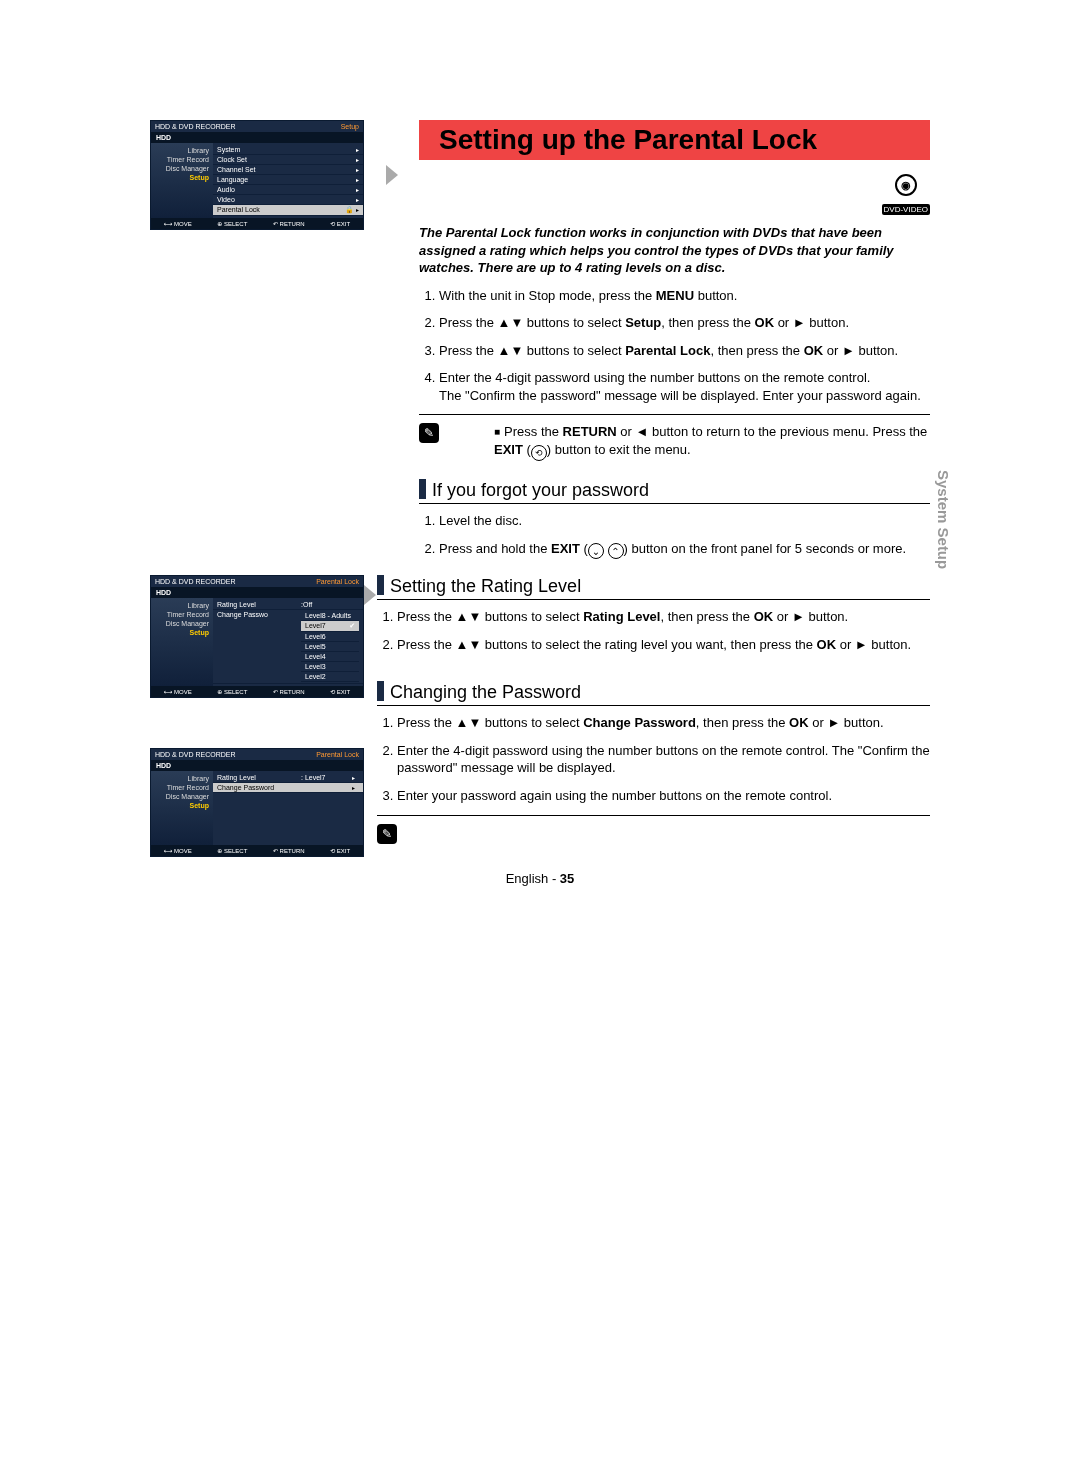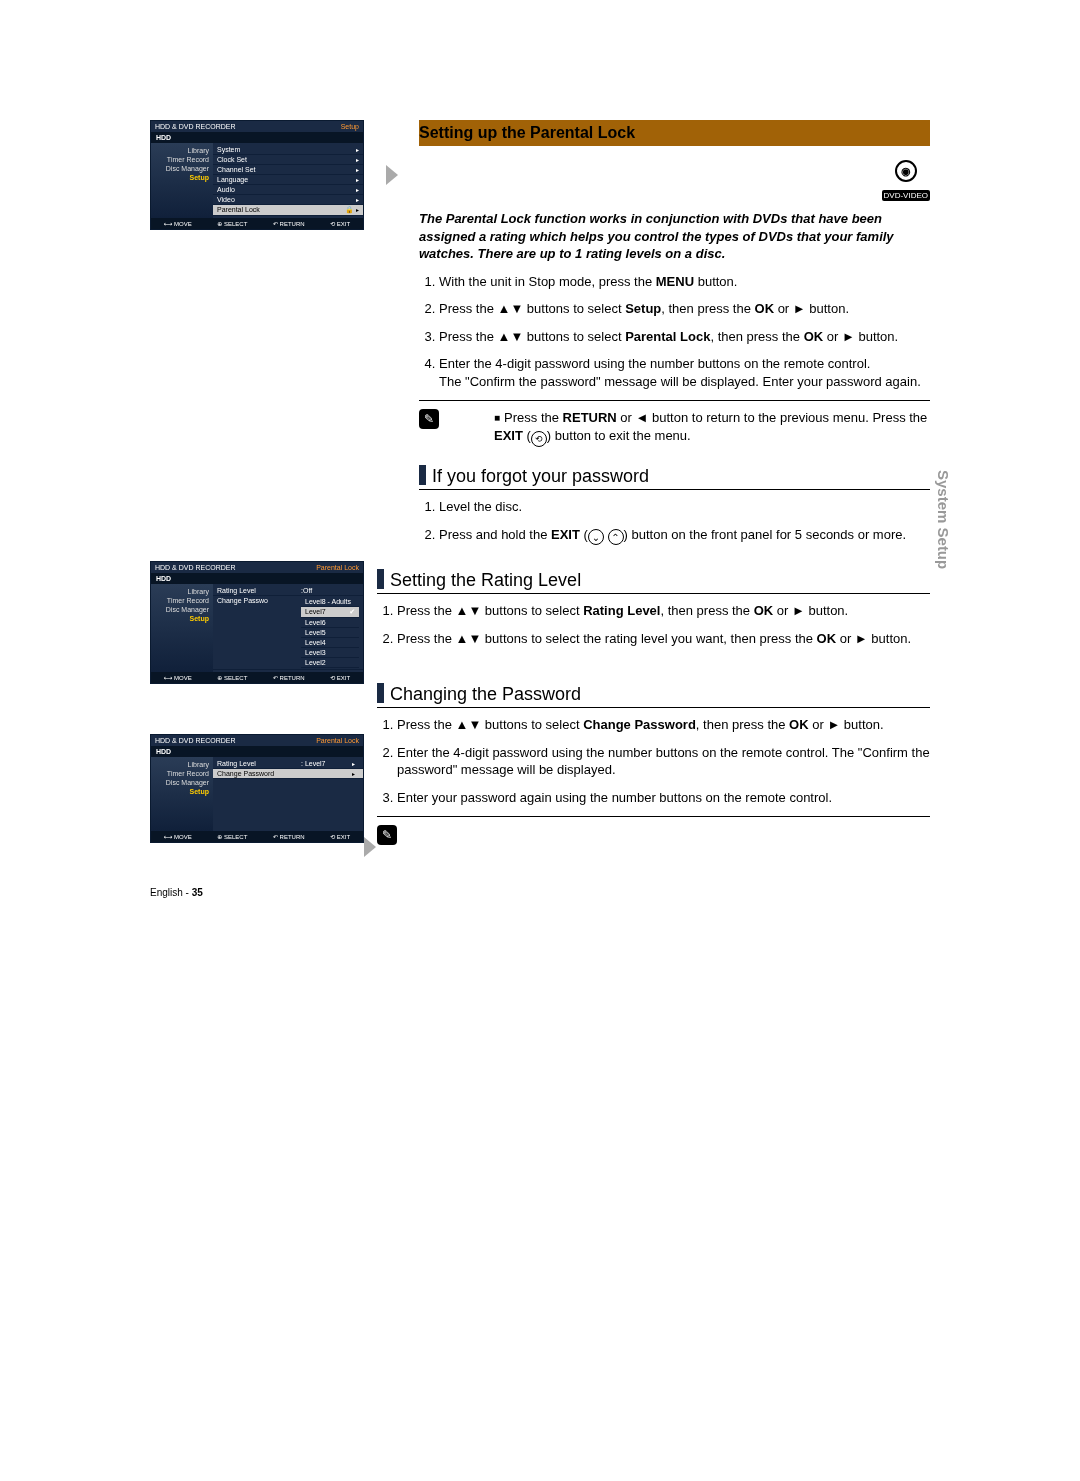--- a/index.html
+++ b/index.html
@@ -99,23 +99,23 @@
   .osd-col2 .c2 { flex:1; }
   .osd-foot {
     display: flex;
     justify-content: space-around;
     background: #081525;
     padding: 2px 0;
     font-size: 6px;
   }
   .content { flex: 1; }
   .h1-bar {
-    background: #a16207;
-    padding: 4px 0;
-    font-size: 16px;
+    background: #ef4444;
+    padding: 4px 20px;
+    font-size: 28px;
     font-weight: bold;
     margin-bottom: 10px;
     display: flex;
     align-items: center;
   }
   .dvd-badge {
     float: right;
     margin: 4px 0 8px 0;
   }
   .dvd-badge-box {
@@ -190,26 +190,26 @@
     display:inline-flex; width:14px; height:14px; border:1px solid #000;
     border-radius:50%; align-items:center; justify-content:center;
     font-size:9px; vertical-align:-2px;
   }
   .prog-circle {
     display:inline-flex; width:14px; height:14px; border:1px solid #000;
     border-radius:50%; align-items:center; justify-content:center;
     font-size:10px; vertical-align:-2px;
   }
   .footer {
-    font-size: 10px;
-    margin-top: 30px;
+    text-align: center;
+    font-size: 13px;
   }
   .section-lower {
     display:flex;
-    align-items:flex-end;
+    align-items:flex-start;
     margin-top:6px;
   }
   .osd-stack { width:212px; }
   .osd { margin-bottom:14px; }
   .osd .popup-list {
     background:#1a2a44;
   }
   .osd .popup-list .prow {
     padding:1px 4px; border-bottom:1px solid #0f1f38;
     display:flex; justify-content:space-between;
@@ -278,21 +278,21 @@
     </div>
     <div class="arrow-col">
         <div class="arrow-right"></div>
       </div>
     <div class="content">
       <div class="h1-bar">Setting up the Parental Lock</div>
       <div class="dvd-badge">
         <div class="dvd-badge-circle">◉</div>
         <div class="dvd-badge-box">DVD-VIDEO</div>
       </div>
-      <div class="intro">The Parental Lock function works in conjunction with DVDs that have been assigned a rating which helps you control the types of DVDs that your family watches. There are up to 1 rating levels on a disc.</div>
+      <div class="intro">The Parental Lock function works in conjunction with DVDs that have been assigned a rating which helps you control the types of DVDs that your family watches. There are up to 4 rating levels on a disc.</div>
       <ol class="steps">
         <li><span>With the unit in Stop mode, press the </span><span class="bold">MENU</span><span> button.</span></li>
         <li><span>Press the ▲▼ buttons to select </span><span class="bold">Setup</span><span>, then press the </span><span class="bold">OK</span><span> or ► button.</span></li>
         <li><span>Press the ▲▼ buttons to select </span><span class="bold">Parental Lock</span><span>, then press the </span><span class="bold">OK</span><span> or ► button.</span><br></li>
         <li><span>Enter the 4-digit password using the number buttons on the remote control.</span><br><span>The "Confirm the password" message will be displayed. Enter your password again.</span></li>
       </ol>
       <hr class="sep">
       <div class="note-row">
         <div class="note-icon">✎</div>
         <div class="note-text"><span class="sq">■</span><span>Press the </span><span class="bold">RETURN</span><span> or ◄ button to return to the previous menu. Press the </span><span class="bold">EXIT</span> (<span class="exit-circle">⟲</span>) <span> button to exit the menu.</span></div>
@@ -399,21 +399,21 @@
       </div>
 
     <div class="content">
 
       <h2 class="h2" style="margin-top:0">Setting the Rating Level</h2>
       <ol class="steps">
         <li><span>Press the ▲▼ buttons to select </span><span class="bold">Rating Level</span><span>, then press the </span><span class="bold">OK</span><span> or ► button.</span></li>
         <li><span>Press the ▲▼ buttons to select the rating level you want, then press the </span><span class="bold">OK</span><span> or ► button.</span><br></li>
       </ol>
 
-      <h2 class="h2" style="margin-top:36px">Changing the Password</h2>
+      <h2 class="h2" style="margin-top:28px">Changing the Password</h2>
       <ol class="steps">
         <li><span>Press the ▲▼ buttons to select </span><span class="bold">Change Password</span><span>, then press the </span><span class="bold">OK</span><span> or ► button.</span></li>
         <li><span>Enter the 4-digit password using the number buttons on the remote control. The "Confirm the password" message will be displayed.</span></li>
         <li><span>Enter your password again using the number buttons on the remote control.</span></li>
       </ol>
       <hr class="sep">
       <div class="note-row">
         <div class="note-icon">✎</div>
       </div>
     </div>

